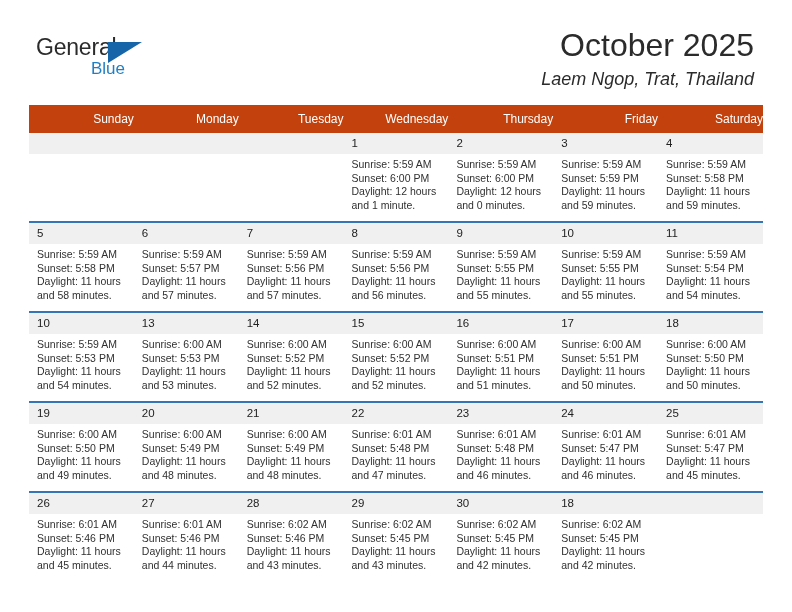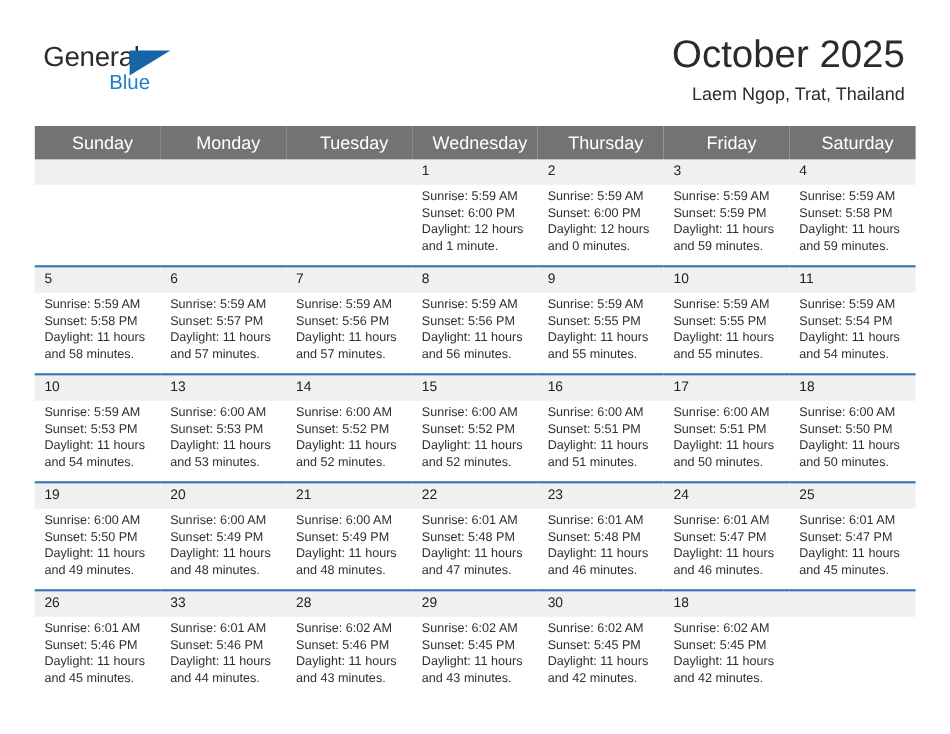--- a/index.html
+++ b/index.html
@@ -71,45 +71,46 @@
     top: 28px;
     text-align: right;
   }
   .month-title {
     font-size: 32px;
     color: #2b2b2b;
     line-height: 34px;
     white-space: nowrap;
   }
   .location {
-    font-size: 15px;
+    font-size: 18px;
     color: #2b2b2b;
     line-height: 22px;
     margin-top: 6px;
     white-space: nowrap;
+    font-style: italic;
   }
 
   
   .calendar {
     position: absolute;
     left: 29px;
     top: 105px;
     width: 734px;
   }
   table.cal {
     border-collapse: collapse;
     table-layout: fixed;
     width: 734px;
   }
   table.cal th {
-    background: #737373;
+    background: #c2410c;
     color: #ffffff;
-    font-size: 15px;
+    font-size: 12px;
     font-weight: normal;
-    text-align: center;
+    text-align: right;
     padding: 5px 0 5px 8px;
     height: 18px;
     border: none;
   }
   table.cal td {
     vertical-align: top;
     padding: 0;
     border: none;
     border-top: 2px solid #3575b4;
     height: 88px;
@@ -505,21 +506,21 @@
                 <div class="info">
                   <div>Sunrise: 6:01 AM</div>
                   <div>Sunset: 5:46 PM</div>
                   <div>Daylight: 11 hours</div>
                   <div>and 45 minutes.</div>
                 </div>
               </div>
             </td>
           <td>
               <div class="cell">
-                <div class="daynum">33</div>
+                <div class="daynum">27</div>
                 <div class="info">
                   <div>Sunrise: 6:01 AM</div>
                   <div>Sunset: 5:46 PM</div>
                   <div>Daylight: 11 hours</div>
                   <div>and 44 minutes.</div>
                 </div>
               </div>
             </td>
           <td>
               <div class="cell">

